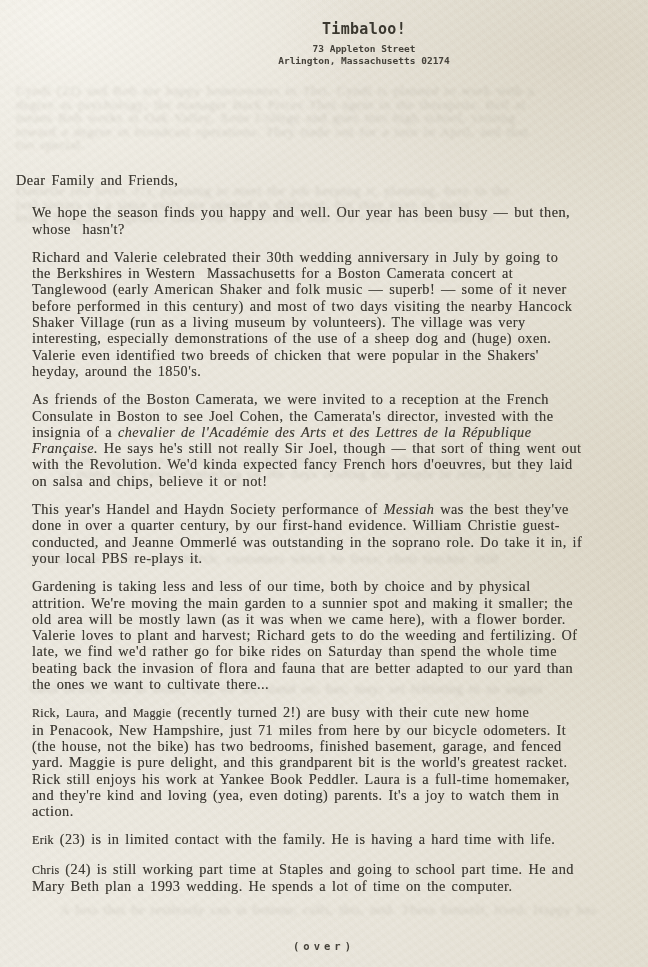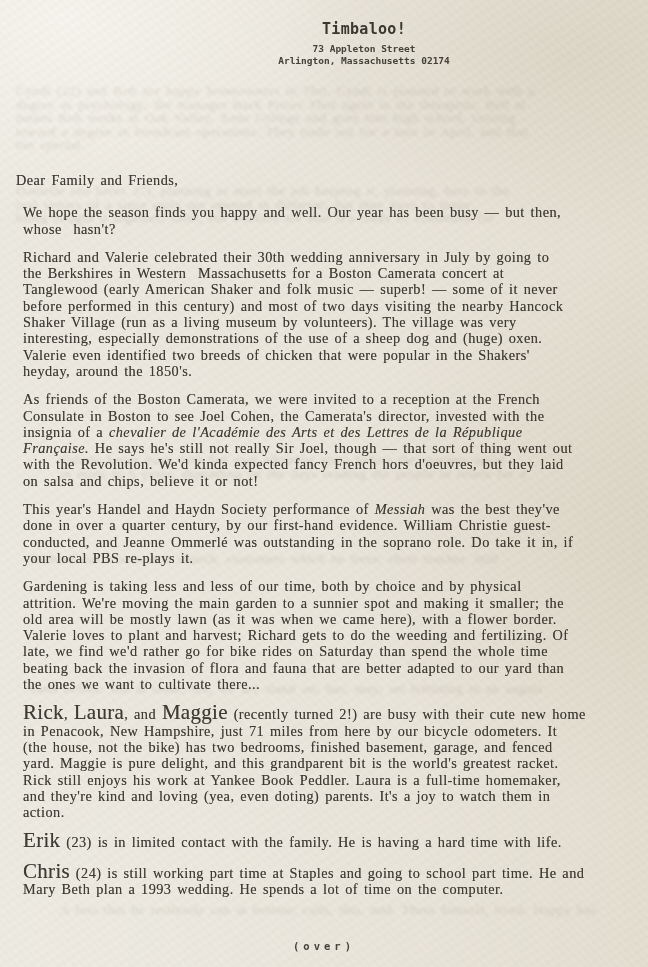--- a/index.html
+++ b/index.html
@@ -54,24 +54,24 @@
     color:#44413a; margin:0;
   }
 
   .letter {
     position:absolute; top:156px; left:16px; width:622px;
     font-size:14.3px; line-height:16.3px;
     letter-spacing:0.45px; word-spacing:1.8px;
     text-shadow:0 0 0.5px rgba(62,59,52,0.55);
   }
   .salutation { margin:16px 0 16px 0; }
-  .para { margin:0 0 12px 7px; white-space:pre-wrap; }
+  .para { margin:0 0 12px 16px; white-space:pre-wrap; }
   .seg-normal { }
   .seg-italic { font-style:italic; }
-  .seg-name  { font-size:21px; letter-spacing:0.3px;font-family:Liberation Serif, serif; }
+  .seg-name  { font-size:12px; letter-spacing:0.3px;font-family:Liberation Serif, serif; }
 
   .footer-over {
     position:absolute; top:940px; left:0; width:100%;
     text-align:center;
     font-family:"DejaVu Sans Mono", monospace;
     font-size:10.5px; font-weight:700; letter-spacing:4px;
     color:#45423a;
   }
 </style>
 </head>

